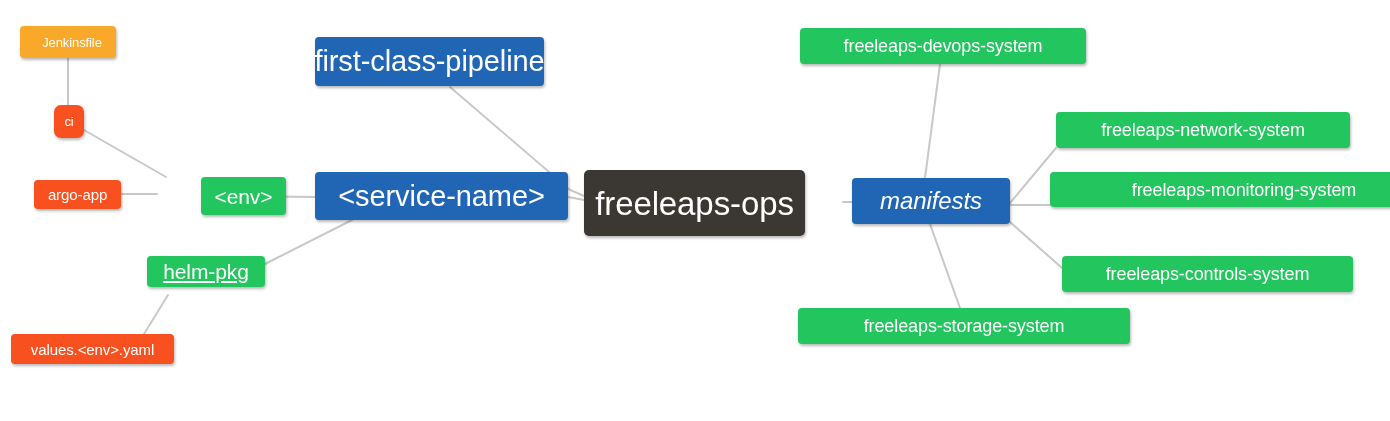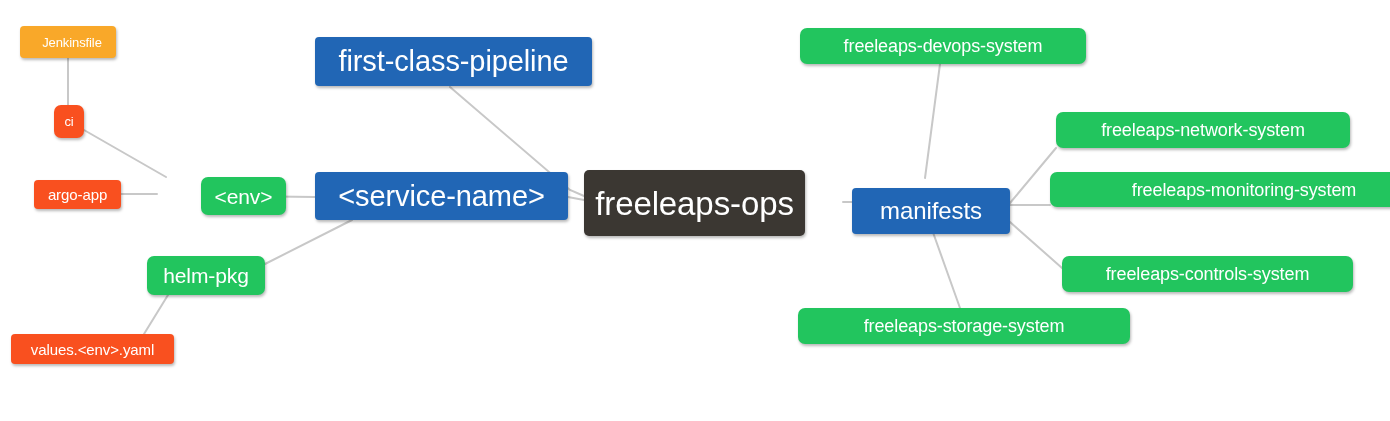--- a/index.html
+++ b/index.html
@@ -40,21 +40,21 @@
     letter-spacing: -0.1px;
     box-shadow: 1px 2px 3px rgba(0,0,0,0.28);
     z-index: 2;
     cursor: pointer;
   }
   .node.root {
     background: #3b3732;
     border-radius: 5px;
   }
   .node.blue   { background: #2166b5; }
-  .node.green  { background: #22c55e; border-radius: 7px; }
+  .node.green  { background: #22c55e; }
   .node.orange { background: #f9a829; padding-left: 8px; }
   .node.red    { background: #f9501f; }
 
   .size-xxl { font-size: 33px; }
   .size-xl  { font-size: 29px; }
   .size-l   { font-size: 24px; }
   .size-m   { font-size: 21px; }
   .size-s   { font-size: 18px; }
   .size-xs  { font-size: 15px; }
   .size-xxs { font-size: 13px; }
@@ -76,33 +76,33 @@
       <path d="M 925 178 L 940 64" fill="none" stroke="#c8c8c8" stroke-width="2" stroke-linecap="round"></path>
       <path d="M 1010 203 L 1056 148" fill="none" stroke="#c8c8c8" stroke-width="2" stroke-linecap="round"></path>
       <path d="M 1010 205 L 1050 205" fill="none" stroke="#c8c8c8" stroke-width="2" stroke-linecap="round"></path>
       <path d="M 1010 222 L 1062 268" fill="none" stroke="#c8c8c8" stroke-width="2" stroke-linecap="round"></path>
       <path d="M 930 224 L 960 308" fill="none" stroke="#c8c8c8" stroke-width="2" stroke-linecap="round"></path>
     </svg>
   <div id="node-layer">
       <div class="node root size-xxl" style="left: 584px; top: 170px; width: 221px; height: 66px;">
         <span>freeleaps-ops</span>
       </div>
-      <div class="node blue size-xl" style="left: 315px; top: 37px; width: 277px; height: 49px; justify-content: center;">
+      <div class="node blue size-xl" style="left: 315px; top: 37px; width: 229px; height: 49px; justify-content: center;">
         <span>first-class-pipeline</span>
       </div>
       <div class="node blue size-xl" style="left: 315px; top: 172px; width: 253px; height: 48px; justify-content: center;">
         <span>&lt;service-name&gt;</span>
       </div>
-      <div class="node blue size-l" style="left: 852px; top: 188px; width: 158px; height: 46px;">
+      <div class="node blue size-l" style="left: 852px; top: 178px; width: 158px; height: 46px; font-style: italic;">
         <span>manifests</span>
       </div>
       <div class="node green size-m" style="left: 157px; top: 177px; width: 85px; height: 38px; margin-left: 44px;">
         <span>&lt;env&gt;</span>
       </div>
-      <div class="node green size-m" style="left: 147px; top: 256px; width: 118px; height: 39px;">
+      <div class="node green size-m" style="left: 147px; top: 256px; width: 118px; height: 31px; text-decoration: underline;">
         <span>helm-pkg</span>
       </div>
       <div class="node green size-s" style="left: 800px; top: 28px; width: 286px; height: 36px;">
         <span>freeleaps-devops-system</span>
       </div>
       <div class="node green size-s" style="left: 1056px; top: 112px; width: 294px; height: 36px;">
         <span>freeleaps-network-system</span>
       </div>
       <div class="node green size-s" style="left: 1050px; top: 172px; width: 388px; height: 35px;">
         <span>freeleaps-monitoring-system</span>

